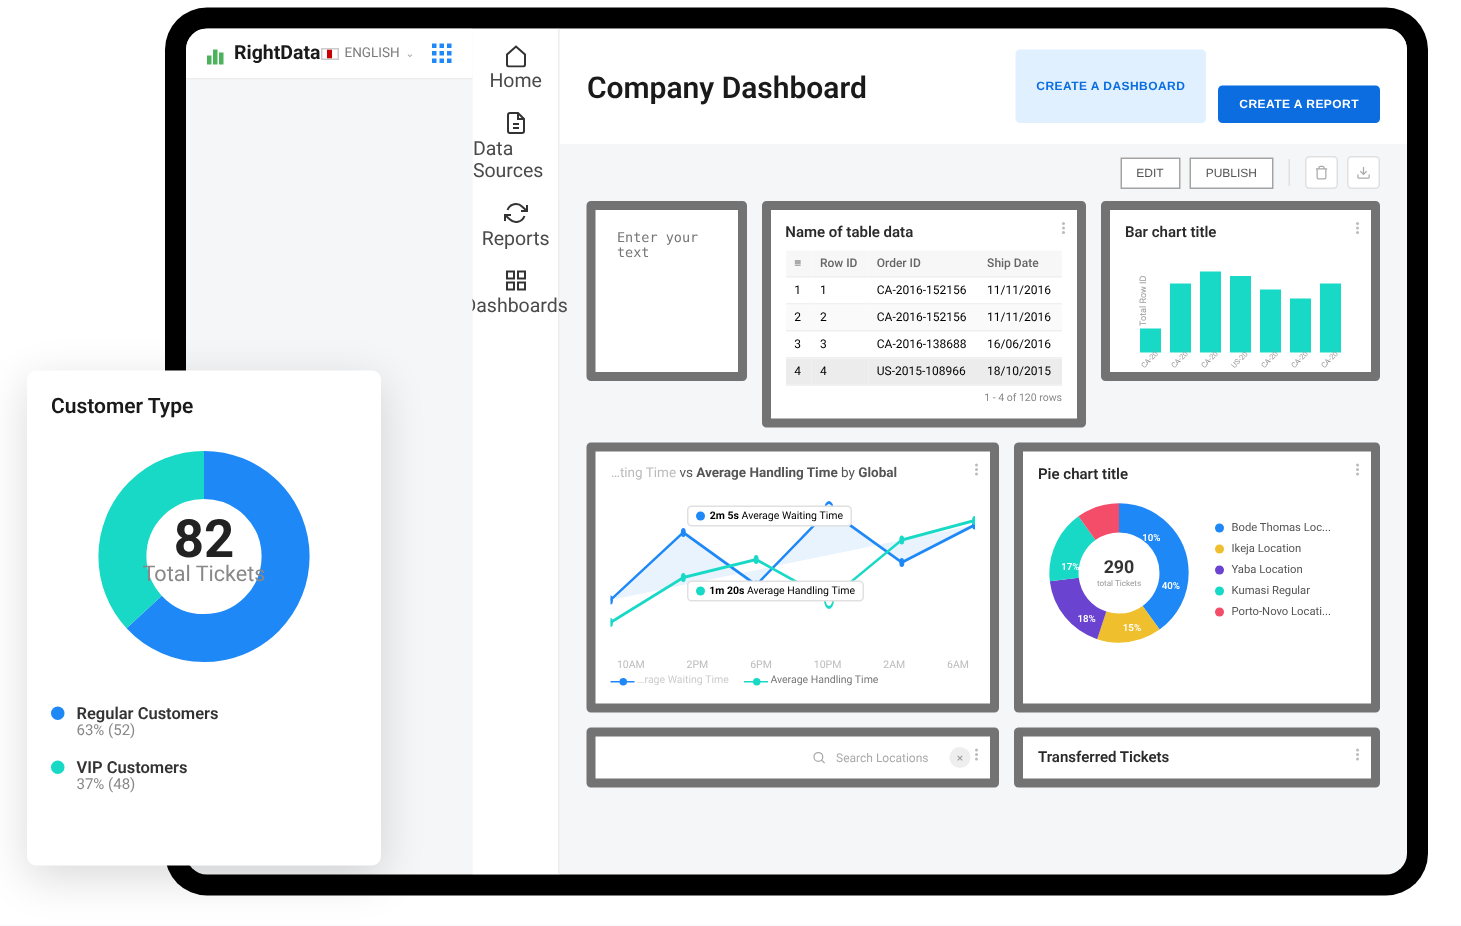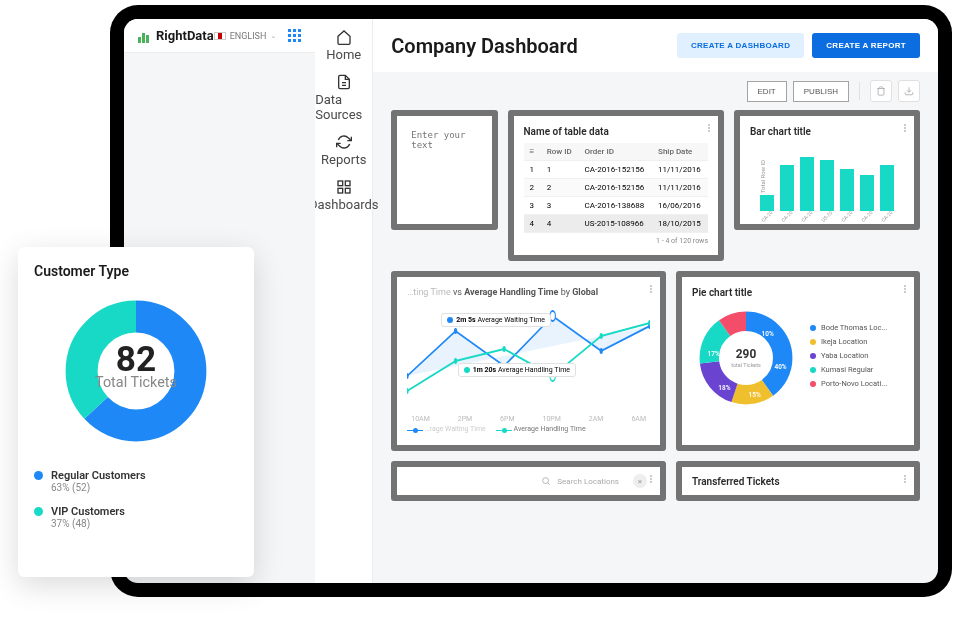--- a/index.html
+++ b/index.html
@@ -81,21 +81,21 @@
   background:#fff;
   padding:14px 18px;
   display:flex;
   align-items:center;
   justify-content:space-between;
 }
 .page-title { font-size:20px; font-weight:600; color:#1a1a1a; }
 .header-actions { display:flex; gap:8px; }
 .btn { font-size:8px; font-weight:700; letter-spacing:0.3px; padding:8px 14px; cursor:pointer; border:none; border-radius:3px; }
 .btn-light { background:#e0f0ff; color:#0b6de0; }
-.btn-primary { background:#0b6de0; color:#fff; }
+.btn-primary { background:#0b6de0; color:#fff;margin-top:24px; }
 
 .subheader {
   background:#f5f6f8;
   padding:8px 18px;
   display:flex;
   justify-content:flex-end;
   align-items:center;
   gap:6px;
   font-size:8px;
 }
@@ -383,21 +383,21 @@
                   <circle cx="440" cy="25" r="3" fill="#1e88f7"></circle>
                 <circle cx="0" cy="90" r="3" fill="#17d9c6"></circle>
                   <circle cx="88" cy="60" r="3" fill="#17d9c6"></circle>
                   <circle cx="176" cy="48" r="3" fill="#17d9c6"></circle>
                   <circle cx="264" cy="75" r="3" fill="#17d9c6"></circle>
                   <circle cx="352" cy="35" r="3" fill="#17d9c6"></circle>
                   <circle cx="440" cy="22" r="3" fill="#17d9c6"></circle>
                 <circle cx="264" cy="15" r="5" fill="#fff" stroke="#1e88f7" stroke-width="2"></circle>
                 <circle cx="264" cy="75" r="5" fill="#fff" stroke="#17d9c6" stroke-width="2"></circle>
               </svg>
-              <div class="tooltip" style="top:36px; right:109px;">
+              <div class="tooltip" style="top:36px; right:92px;">
                 <span class="tt-dot" style="background:#1e88f7"></span><b>2m 5s</b> <span>Average Waiting Time</span>
               </div>
               <div class="tooltip" style="top:86px; right:84px;">
                 <span class="tt-dot" style="background:#17d9c6"></span><b>1m 20s</b> <span>Average Handling Time</span>
               </div>
               <div class="line-xlabels">
                 <span>10AM</span>
                   <span>2PM</span>
                   <span>6PM</span>
                   <span>10PM</span>

